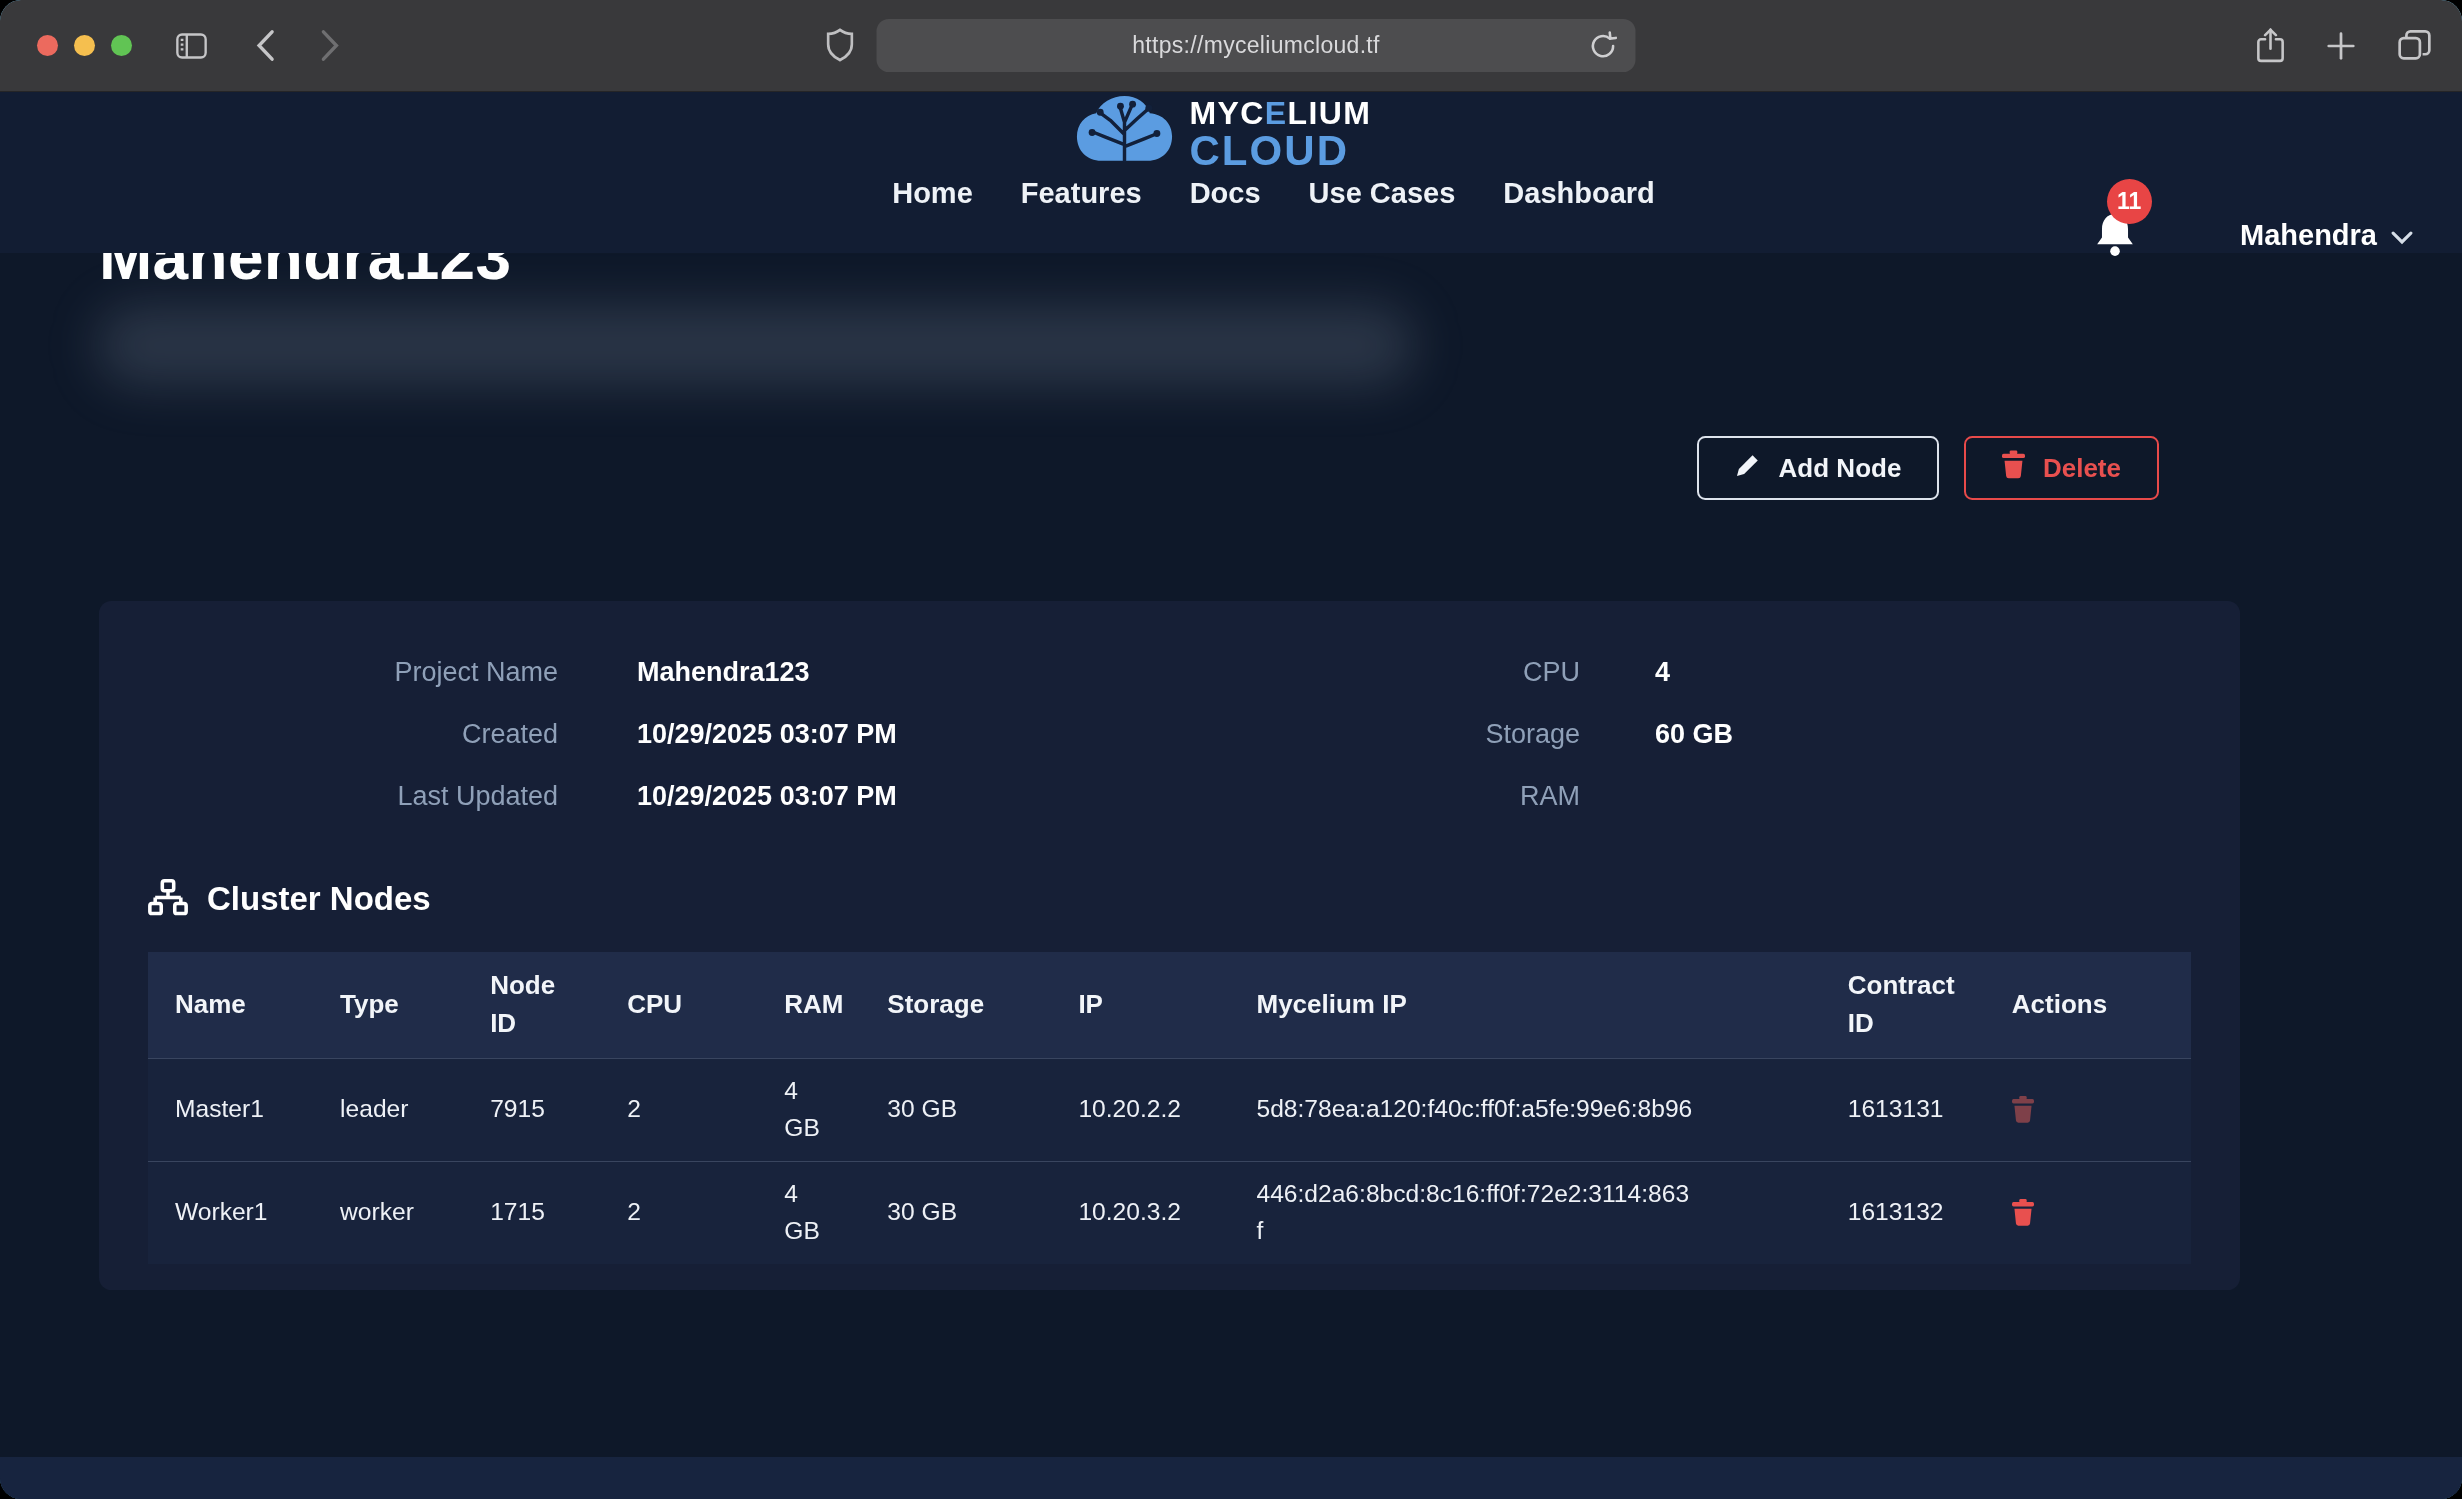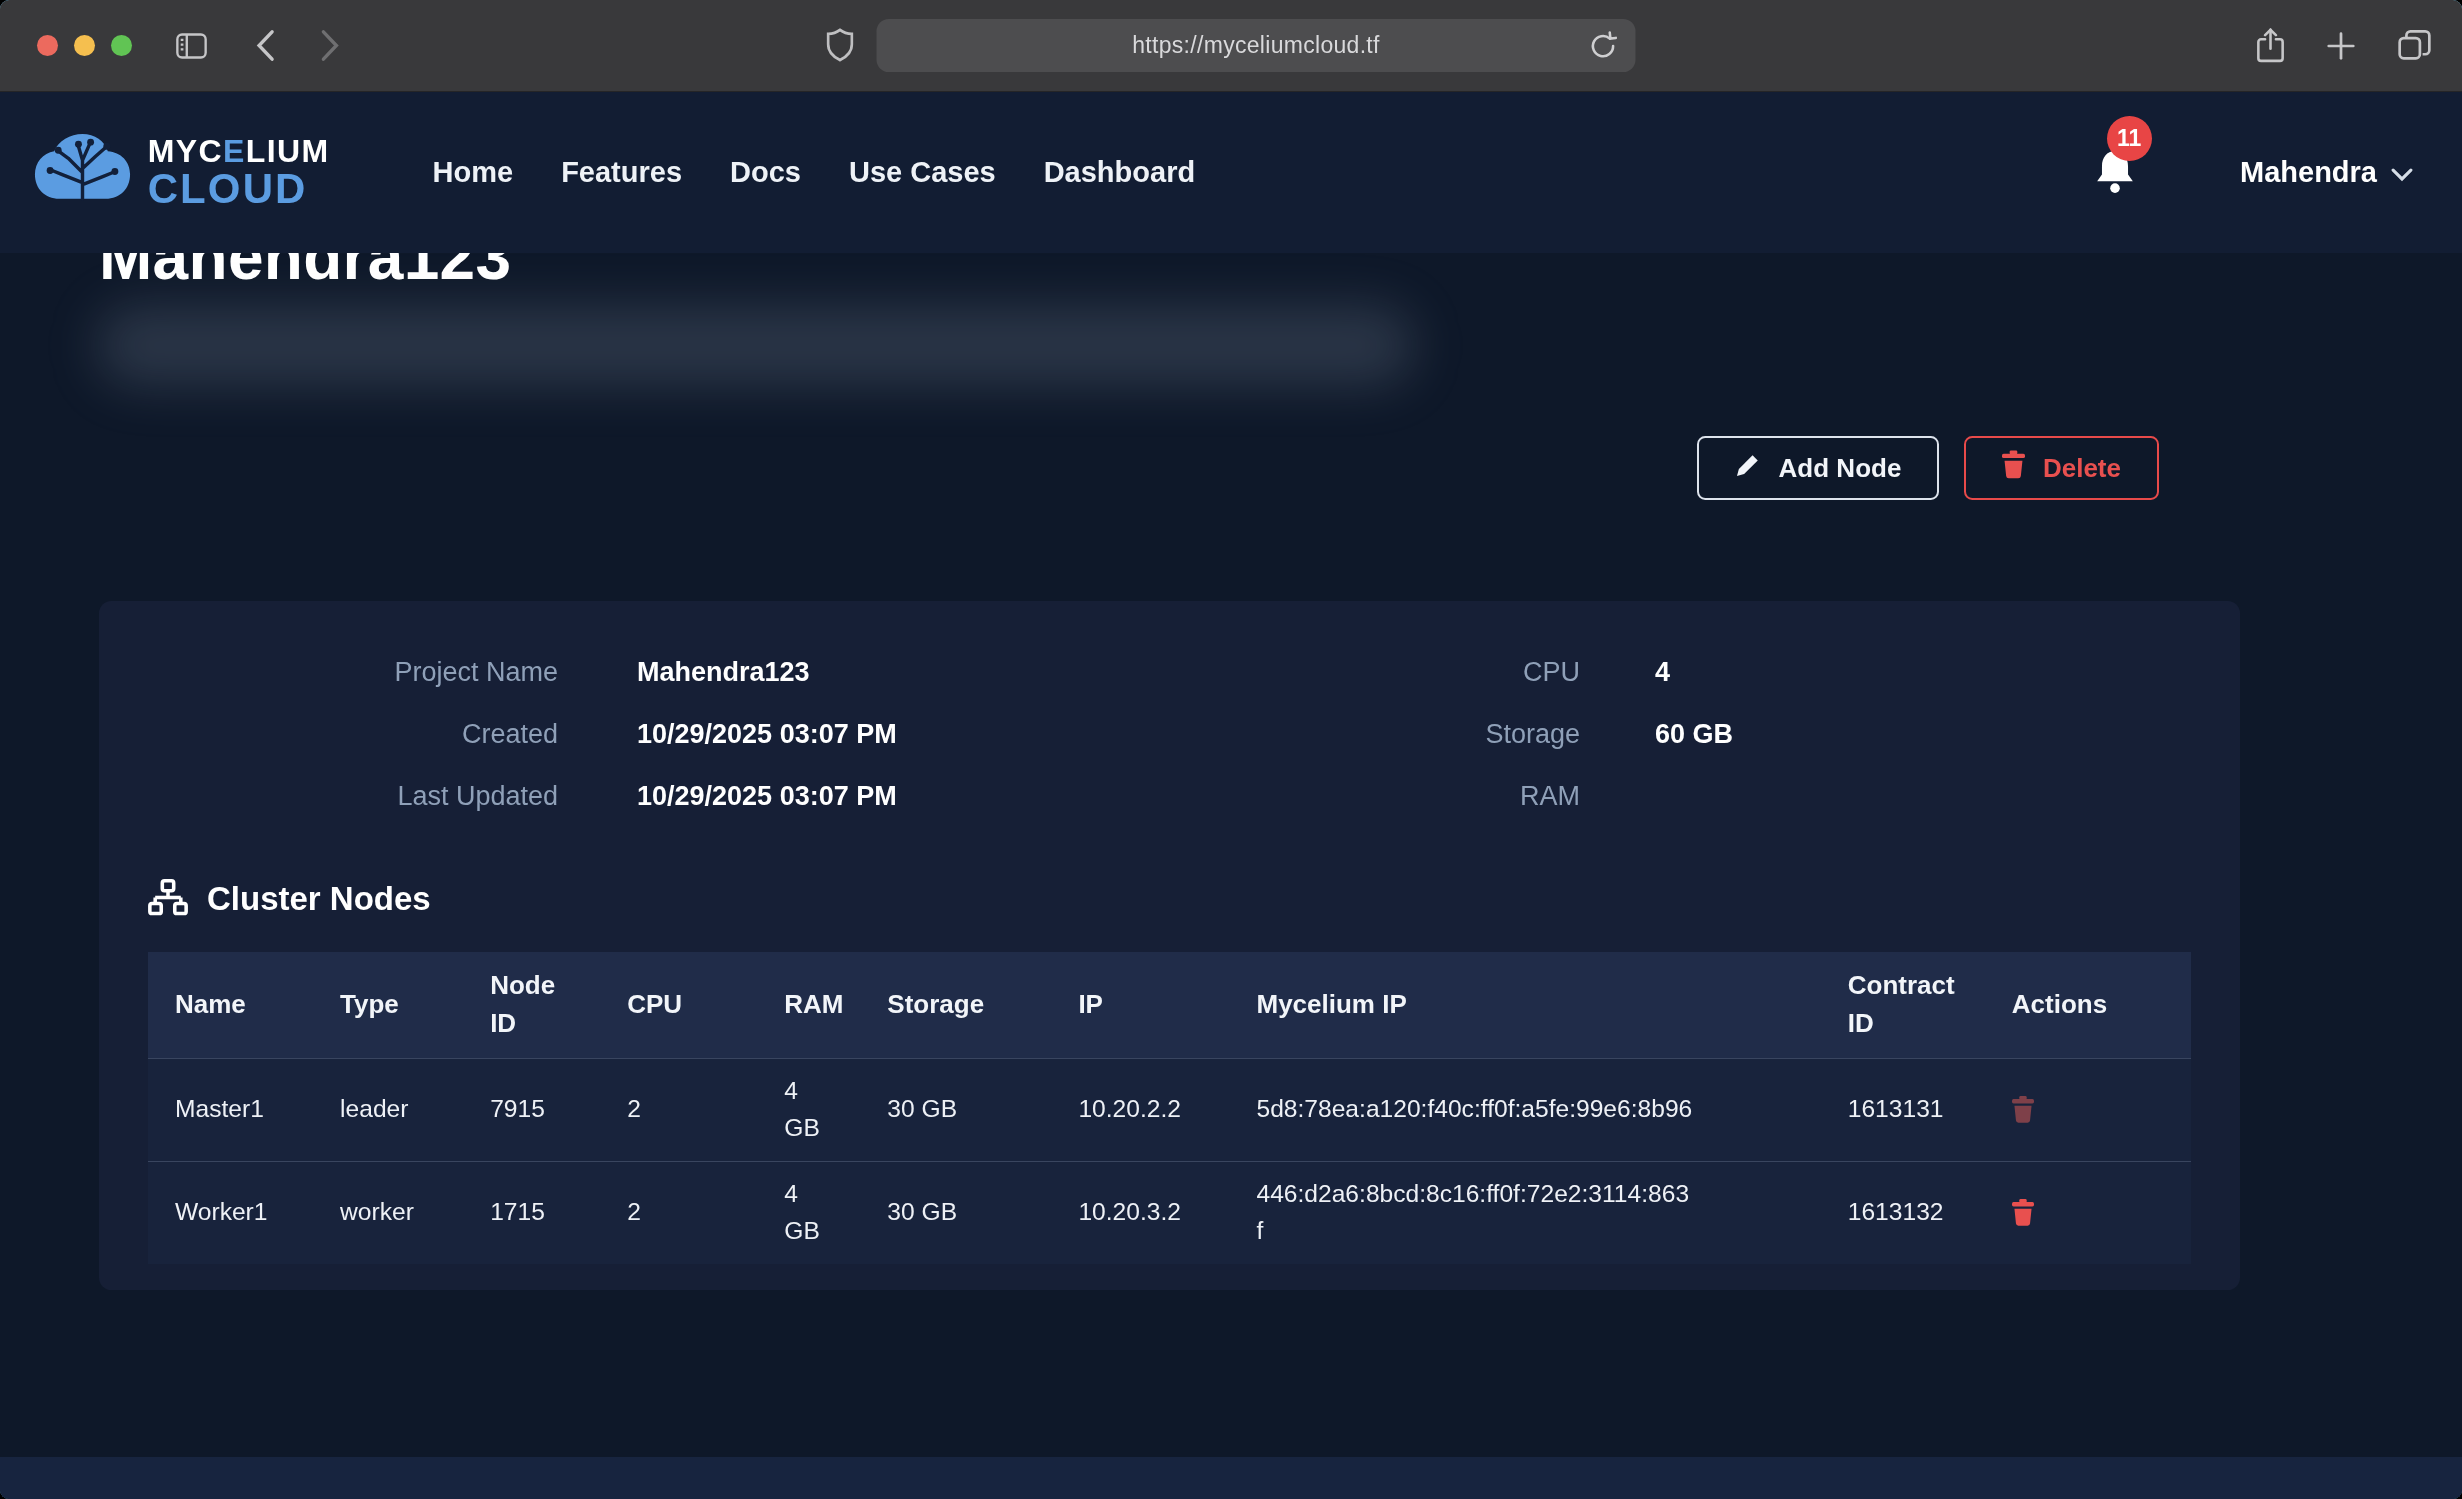--- a/index.html
+++ b/index.html
@@ -1,37 +1,37 @@
 <!DOCTYPE html>
 <html style="font-size:11px"><head>
 <meta charset="utf-8">
 <style>
   * { margin:0; padding:0; box-sizing:border-box; }
   html,body { width:2462px; height:1499px; background:#000; font-family:"Liberation Sans",sans-serif; overflow:hidden; }
-  .window { position:absolute; inset:0; border-radius:9px; overflow:hidden; background:#7dd3fc; }
+  .window { position:absolute; inset:0; border-radius:21px; overflow:hidden; background:#7dd3fc; }
 
   
   .chrome { position:relative; height:92px; background:#39393b; border-bottom:1.4px solid #252527; display:flex; align-items:center; padding:0 27px; }
   .traffic { display:flex; gap:16.4px; margin-left:9.6px; }
   .light { width:21px; height:21px; border-radius:50%; border:none; }
   .light.red { background:#ec6a5e; } .light.yellow { background:#f5bf4f; } .light.green { background:#61c454; }
   .chrome-btn { background:none; border:none; color:#c6c6c8; display:flex; align-items:center; }
   .sidebar-btn { margin-left:44px; }
   .back-btn { margin-left:48px; }
   .fwd-btn { margin-left:44px; color:#6f6f71; }
   .chrome-center { position:absolute; left:50%; transform:translateX(-50%); display:flex; align-items:center; gap:23px; }
   .shield { color:#bfbfc1; }
   .urlbar { width:759px; height:53px; background:#4d4d4f; border-radius:12.3px; display:flex; align-items:center; justify-content:center; position:relative; border:none; }
   .url-text { font-size:23px; color:#d9d9db; letter-spacing:0.3px; }
   .refresh { position:absolute; right:18px; top:50%; transform:translateY(-50%); background:none; border:none; color:#cfcfd1; display:flex; }
   .chrome-right { position:absolute; right:31px; display:flex; align-items:center; gap:42px; }
 
   
   .viewport { position:relative; height:1407px; background:#0e1829; overflow:hidden; }
-  .navbar { position:relative; z-index:4; height:161px; background:#121d33; display:flex; align-items:center; padding:0 49px 0 31px; }
+  .navbar { position:relative; z-index:4; height:161px; background:#121d33; display:flex; align-items:center; padding:0 49px 0 31px;flex-direction:column; }
   .logo { display:flex; align-items:center; gap:13.7px; cursor:pointer; }
   .logo-text .l1 { font-size:32px; font-weight:800; color:#fff; letter-spacing:1.4px; line-height:1.05; }
   .logo-text .l1 .logo-e { color:#5b9ce1; }
   .logo-text .l2 { font-size:42px; font-weight:800; color:#5b9ce1; letter-spacing:2.1px; line-height:1.0; }
   .nav-links { display:flex; list-style:none; gap:48px; margin-left:103px; }
   .nav-links li { font-size:29px; font-weight:600; color:#eef2f7; cursor:pointer; }
   .nav-right { margin-left:auto; display:flex; align-items:center; gap:103px; }
   .bell-wrap { position:relative; background:none; border:none; color:#fff; }
   .badge { position:absolute; top:-31px; left:13.7px; min-width:45px; height:45px; padding:0 6.8px; border-radius:24.6px; background:#e84545; color:#fff; font-size:23px; font-weight:700; display:flex; align-items:center; justify-content:center; font-family:inherit; }
   .user { display:flex; align-items:center; gap:14px; background:none; border:none; color:#fff; font-size:29px; font-weight:700; font-family:inherit; }

